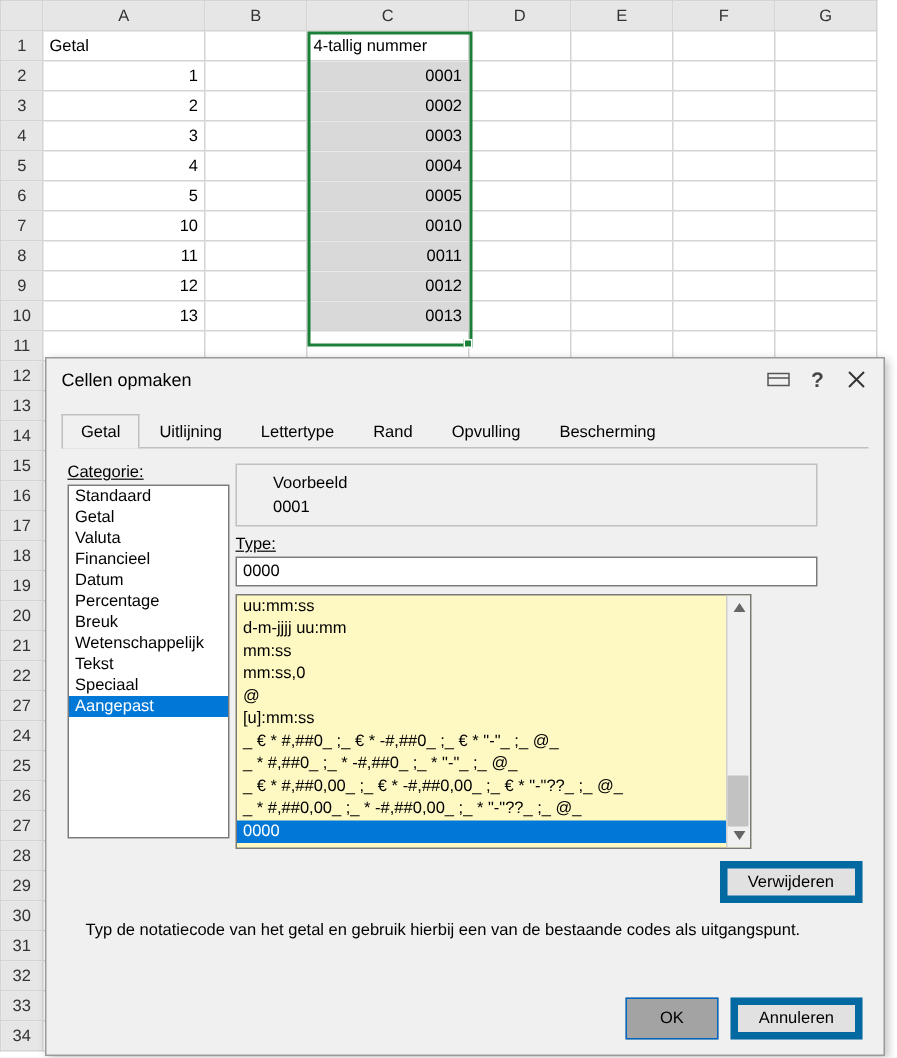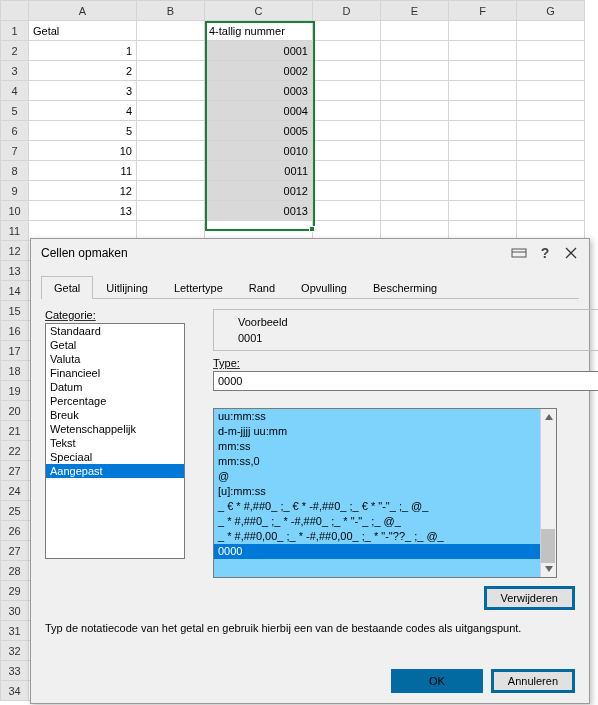--- a/index.html
+++ b/index.html
@@ -25,41 +25,41 @@
 
 
 .dialog { position: absolute; left: 30px; top: 238px; width: 560px; height: 466px; background: #f0f0f0; border: 1px solid #9a9a9a; box-shadow: 2px 2px 6px rgba(0,0,0,0.25); }
 .titlebar { display: flex; align-items: center; height: 28px; padding: 0 6px; }
 .titlebar .title { flex: 1; font-size: 12px; padding-left: 4px; }
 .tb-icon { width: 24px; height: 20px; display: flex; align-items: center; justify-content: center; color: #444; margin-left: 2px; }
 .tabs { display: flex; border-bottom: 1px solid #c0c0c0; margin: 8px 10px 0 10px; position: relative; }
 .tab { padding: 5px 12px; border: 1px solid transparent; border-bottom: none; cursor: pointer; position: relative; top: 1px; background: transparent; }
 .tab.active { border-color: #c0c0c0; background: #f0f0f0; }
 .dlgbody { padding: 10px 14px; }
-.row { display: flex; gap: 28px; }
+.row { display: flex; gap: 4px; }
 .col { display: flex; flex-direction: column; }
 .label { margin-bottom: 2px; }
 .underline { text-decoration: underline; text-decoration-color: #333; }
-.listbox { width: 140px; height: 236px; border: 1px solid #7a7a7a; background: #fff; overflow: hidden; }
+.listbox { width: 108px; height: 236px; border: 1px solid #7a7a7a; background: #fff; overflow: hidden; }
 .listbox .item { padding: 1px 4px; white-space: nowrap; cursor: default; }
 .listbox .item.sel { background: #0078d7; color: #fff; }
 .preview { border: 1px solid #c0c0c0; padding: 6px 24px; width: 388px; margin-bottom: 6px; }
 .preview .pv-label { margin-bottom: 4px; }
 .typeinput { width: 388px; height: 20px; border: 1px solid #7a7a7a; padding: 1px 4px; background: #fff; font-family: inherit; font-size: 11px; }
-.fmtlist { position: relative; width: 344px; height: 170px; border: 1px solid #7a7a7a; background: #7dd3fc; overflow: hidden; margin-top: 17px; }
+.fmtlist { position: relative; width: 344px; height: 170px; border: 1px solid #7a7a7a; background: #fef9c3; overflow: hidden; margin-top: 5px; }
 .fmtlist-inner { position: absolute; top: 0; left: 0; right: 16px; bottom: 0; overflow: hidden; }
 .fmtlist .item { padding: 0 4px; line-height: 15px; white-space: nowrap; font-family: inherit; cursor: default; }
 .fmtlist .item.sel { background: #0078d7; color: #fff; }
 .scrollbar { position: absolute; right: 0; top: 0; width: 16px; bottom: 0; background: #f0f0f0; border-left: 1px solid #d0d0d0; }
 .sb-btn { width: 100%; height: 16px; display: flex; align-items: center; justify-content: center; color: #555; }
 .sb-thumb { position: absolute; right: 1px; width: 14px; background: #c2c2c2; }
-.btn { border: 3px solid #0369a1; background: #e1e1e1; padding: 3px 14px; cursor: pointer; font-family: inherit; font-size: 11px; }
-.btn.primary { border: 1px solid #0067c0; background: #0369a1; padding: 3px 37px; }
+.btn { border: 5px solid #0369a1; background: #e1e1e1; padding: 3px 14px; cursor: pointer; font-family: inherit; font-size: 11px; }
+.btn.primary { border: 1px solid #0067c0; background: #a3a3a3; padding: 3px 22px; }
 .delrow { display: flex; justify-content: flex-end; margin: 8px 0; width: 530px; }
-.hint { margin: 12px 0; width: 530px; }
+.hint { margin: 12px 12px; width: 530px; }
 .footer { position: absolute; bottom: 10px; right: 14px; display: flex; gap: 8px; }
 svg { display: block; }
 </style>
 </head>
 <body>
 
 <div class="sheet">
 <table>
 <thead>
 <tr>
@@ -475,20 +475,21 @@
         <div class="fmtlist">
           <div class="fmtlist-inner" id="fmtlist">
               <div class="item">uu:mm:ss</div>
               <div class="item">d-m-jjjj uu:mm</div>
               <div class="item">mm:ss</div>
               <div class="item">mm:ss,0</div>
               <div class="item">@</div>
               <div class="item">[u]:mm:ss</div>
               <div class="item">_ € * #,##0_ ;_ € * -#,##0_ ;_ € * "-"_ ;_ @_</div>
               <div class="item">_ * #,##0_ ;_ * -#,##0_ ;_ * "-"_ ;_ @_</div>
+              <div class="item">_ € * #,##0,00_ ;_ € * -#,##0,00_ ;_ € * "-"??_ ;_ @_</div>
               <div class="item">_ * #,##0,00_ ;_ * -#,##0,00_ ;_ * "-"??_ ;_ @_</div>
               <div class="item sel">0000</div>
             </div>
           <div class="scrollbar">
             <div class="sb-btn">
                 <svg width="8" height="6">
                   <polygon points="4,0 8,6 0,6" fill="#666"></polygon>
                 </svg>
               </div>
             <div class="sb-thumb" style="top:120px;height:34px"></div>

